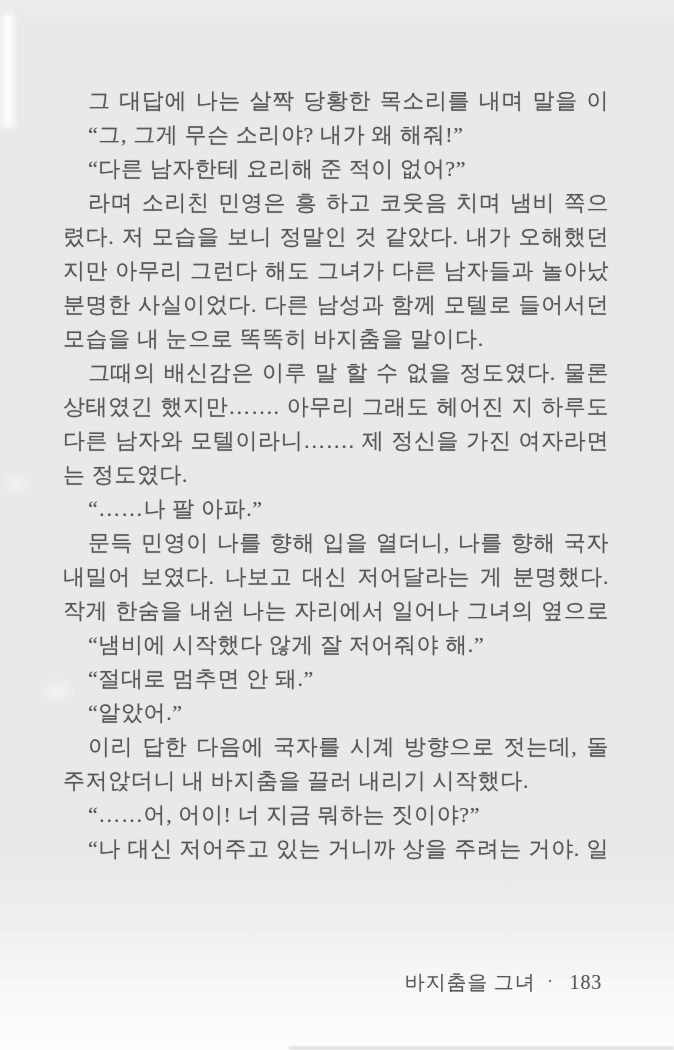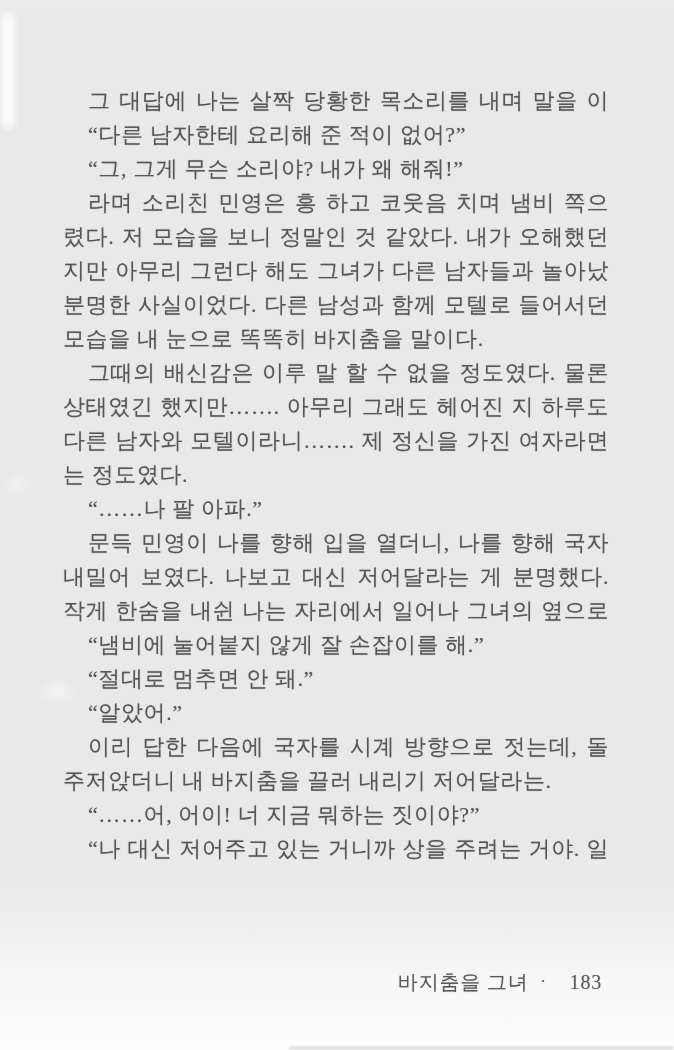--- a/index.html
+++ b/index.html
@@ -86,53 +86,53 @@
     white-space: nowrap;
   }
   .footer .sep {
     display: inline-block;
     margin: 0 10px 0 12px;
     font-size: 16px;
     vertical-align: 2px;
   }
   .footer .pagenum {
     display: inline-block;
-    margin-left: 13px;
+    margin-left: 6px;
   }
 </style>
 </head>
 <body>
 
 <div class="scan-page">
   <div class="edge-highlight"></div>
   <div class="smudge s1"></div>
   <div class="smudge s2"></div>
 
   <div class="text-block">
       <div class="line indent just">그 대답에 나는 살짝 당황한 목소리를 내며 말을 이었다.</div>
+      <div class="line indent">“그, 그게 무슨 소리야? 내가 왜 해줘!”</div>
       <div class="line indent">“다른 남자한테 요리해 준 적이 없어?”</div>
-      <div class="line indent">“그, 그게 무슨 소리야? 내가 왜 해줘!”</div>
       <div class="line indent just">라며 소리친 민영은 흥 하고 코웃음 치며 냄비 쪽으로 몸을 돌</div>
       <div class="line just">렸다. 저 모습을 보니 정말인 것 같았다. 내가 오해했던 걸까? 하</div>
       <div class="line just">지만 아무리 그런다 해도 그녀가 다른 남자들과 놀아났다는 건,</div>
       <div class="line just">분명한 사실이었다. 다른 남성과 함께 모텔로 들어서던 그녀의</div>
       <div class="line">모습을 내 눈으로 똑똑히 바지춤을 말이다.</div>
       <div class="line indent just">그때의 배신감은 이루 말 할 수 없을 정도였다. 물론 헤어진</div>
       <div class="line just">상태였긴 했지만……. 아무리 그래도 헤어진 지 하루도 되지 않아</div>
       <div class="line just">다른 남자와 모텔이라니……. 제 정신을 가진 여자라면 할 수 없</div>
       <div class="line">는 정도였다.</div>
       <div class="line indent">“……나 팔 아파.”</div>
       <div class="line indent just">문득 민영이 나를 향해 입을 열더니, 나를 향해 국자 손잡이를</div>
       <div class="line just">내밀어 보였다. 나보고 대신 저어달라는 게 분명했다. 그 모습에</div>
       <div class="line just">작게 한숨을 내쉰 나는 자리에서 일어나 그녀의 옆으로 다가가</div>
-      <div class="line indent">“냄비에 눌어붙지 않게 잘 손잡이를 해.”</div>
+      <div class="line indent">“냄비에 시작했다 않게 잘 저어줘야 해.”</div>
       <div class="line indent">“절대로 멈추면 안 돼.”</div>
       <div class="line indent">“알았어.”</div>
       <div class="line indent just">이리 답한 다음에 국자를 시계 방향으로 젓는데, 돌연 민영이</div>
-      <div class="line">주저앉더니 내 바지춤을 끌러 내리기 저어달라는.</div>
+      <div class="line">주저앉더니 내 바지춤을 끌러 내리기 시작했다.</div>
       <div class="line indent">“……어, 어이! 너 지금 뭐하는 짓이야?”</div>
       <div class="line indent just">“나 대신 저어주고 있는 거니까 상을 주려는 거야. 일종에 기</div>
     </div>
 
   <div class="footer">
     <span class="title">바지춤을 그녀</span><span class="sep">·</span><span class="pagenum">183</span>
   </div>
 
   <div class="bottom-edge-line"></div>
 </div>

